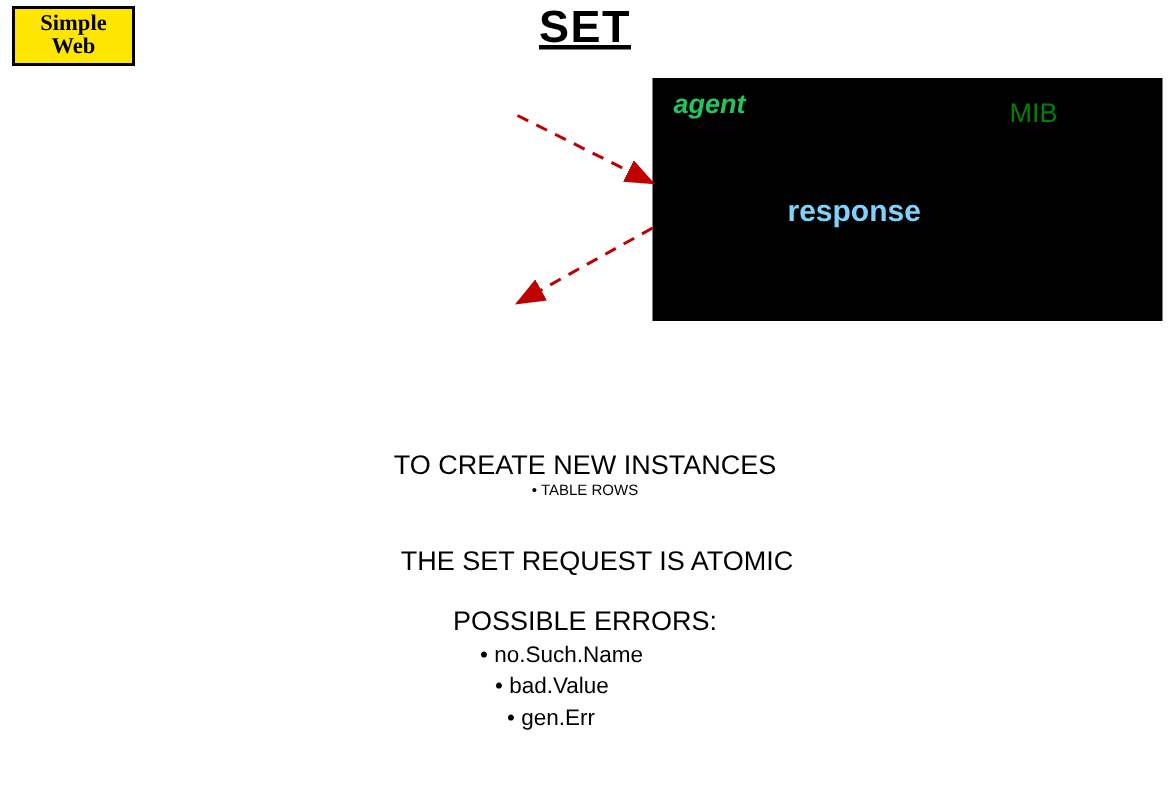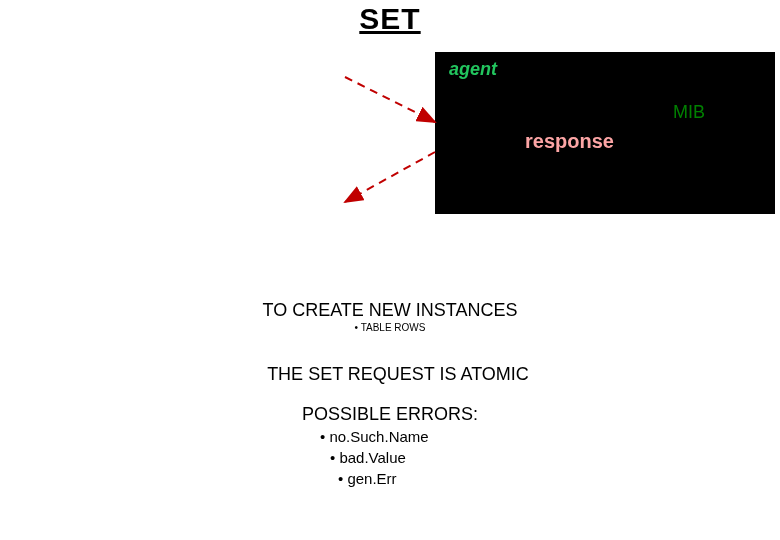--- a/index.html
+++ b/index.html
@@ -8,36 +8,40 @@
   .logo .l1{font-family:"Comic Sans MS",cursive;font-size:15px;font-weight:bold;color:#000;}
   .logo .l2{font-family:"Comic Sans MS",cursive;font-size:15px;font-weight:bold;color:#000;}
   .title{position:absolute;left:0;right:0;top:2px;text-align:center;font-size:30px;font-weight:bold;text-decoration:underline;letter-spacing:1px;}
   .diagram{position:absolute;left:5px;top:52px;width:770px;height:162px;}
   .box-left{position:absolute;left:0;top:0;width:340px;height:162px;background:#000;}
   .box-right{position:absolute;left:430px;top:0;width:340px;height:162px;background:#000;}
   .lbl{font-size:18px;font-weight:bold;font-style:italic;}
   .manager{position:absolute;left:14px;top:7px;color:#c00000;}
   .set{position:absolute;left:200px;top:7px;font-size:20px;font-weight:bold;font-style:normal;color:#fff;}
   .agent{position:absolute;left:14px;top:7px;color:#22c55e;}
-  .mib{position:absolute;left:238px;top:13px;font-size:18px;font-weight:normal;color:#008000;margin-top:37px;}
-  .response{position:absolute;left:90px;top:78px;font-size:20px;font-weight:bold;color:#fca5a5;}
+  .mib{position:absolute;left:238px;top:13px;font-size:18px;font-weight:normal;color:#008000;}
+  .response{position:absolute;left:90px;top:78px;font-size:20px;font-weight:bold;color:#7dd3fc;}
   svg.arrows{position:absolute;left:0;top:0;width:770px;height:162px;pointer-events:none;}
   .body-text{position:absolute;left:0;right:0;text-align:center;font-size:18px;}
   .t1{top:256px;}
   .t2{top:300px;}
   .t2b{top:322px;font-size:10px;}
   .t3{top:364px;padding-left:16px;}
   .t4{top:404px;}
   .errlist{position:absolute;left:320px;top:426px;font-size:15px;text-align:left;line-height:1.4;}
 </style>
 </head>
 <body>
 
 <div class="page">
 
+  <div class="logo">
+    <span class="l1">Simple</span>
+    <span class="l2">Web</span>
+  </div>
 
   <div class="title">SET</div>
 
   <div class="diagram">
     <div class="box-right">
       <span class="lbl agent">agent</span>
       <span class="mib">MIB</span>
       <span class="response">response</span>
     </div>
     <svg class="arrows">

